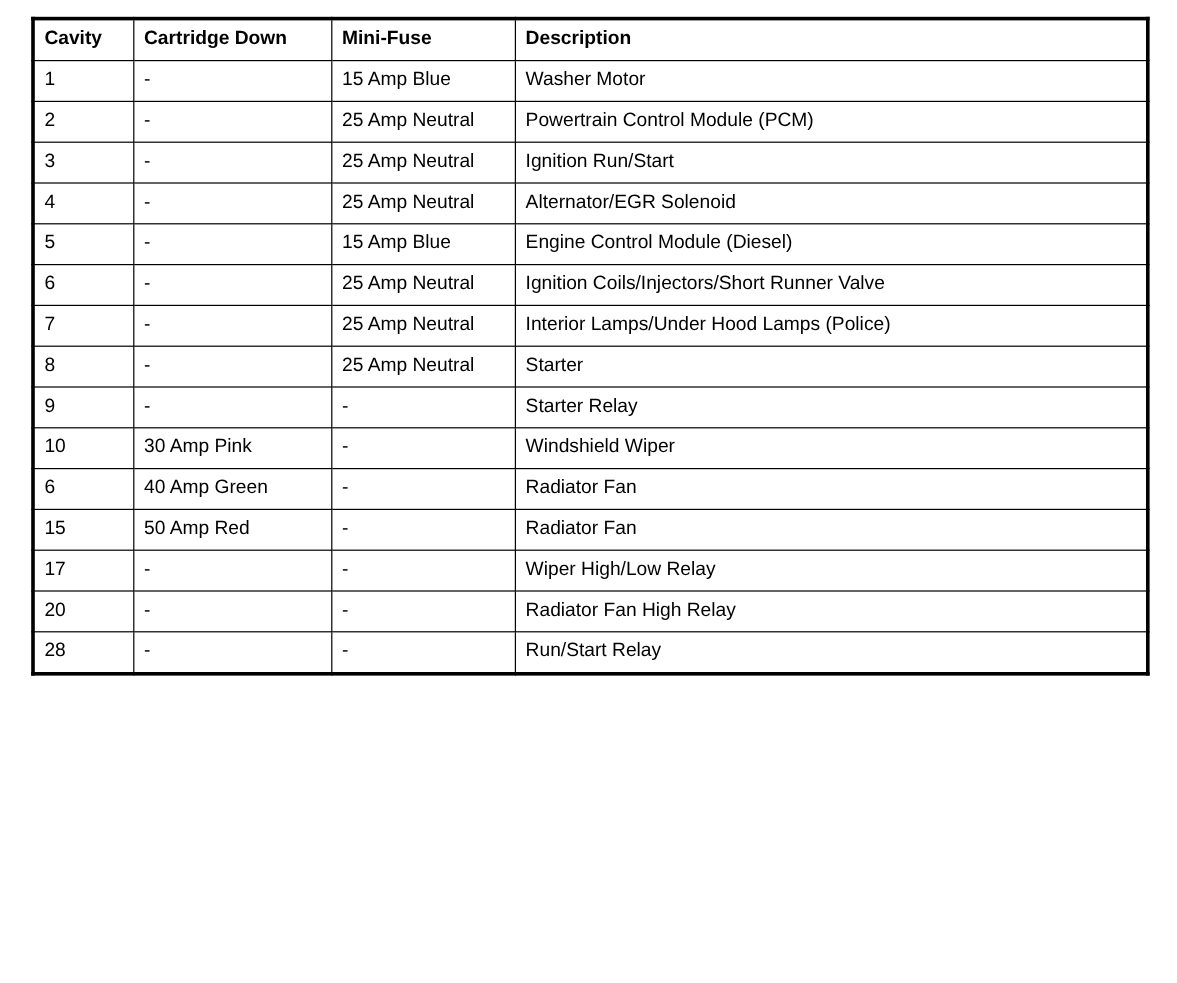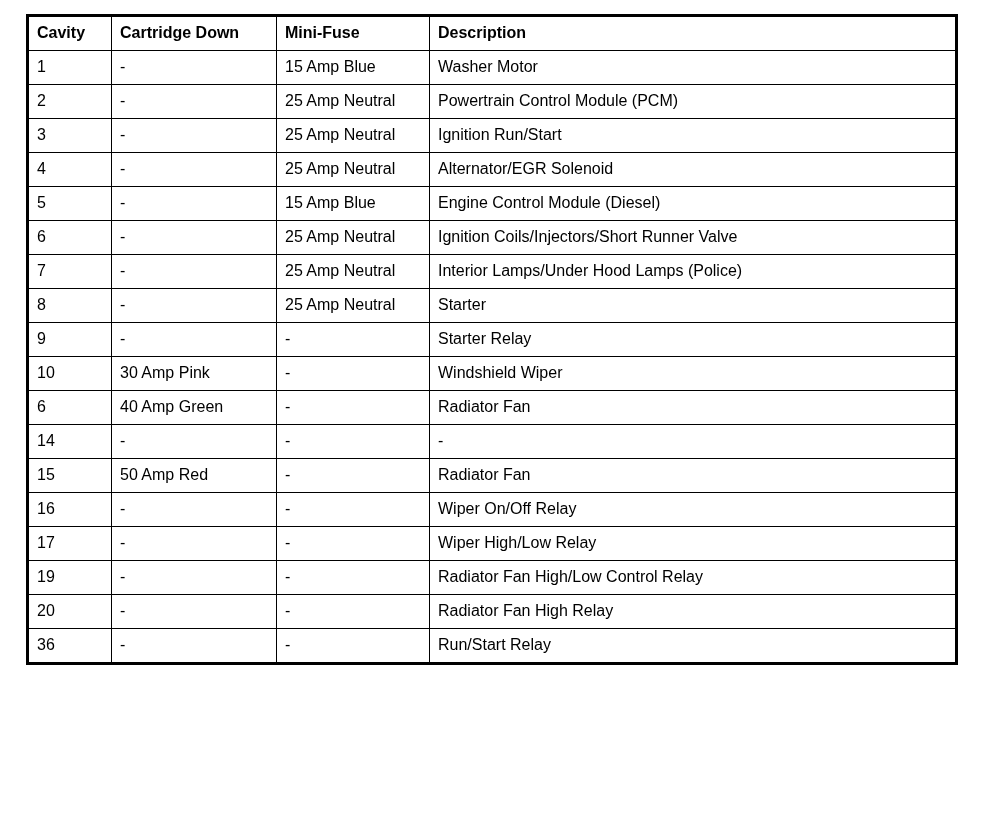--- a/index.html
+++ b/index.html
@@ -124,56 +124,38 @@
           <td>-</td>
           <td>Windshield Wiper</td>
         </tr>
         <tr>
           <td>6</td>
           <td>40 Amp Green</td>
           <td>-</td>
           <td>Radiator Fan</td>
         </tr>
         <tr>
-          <td>14</td>
-          <td>-</td>
-          <td>-</td>
-          <td>-</td>
-        </tr>
-        <tr>
           <td>15</td>
           <td>50 Amp Red</td>
           <td>-</td>
           <td>Radiator Fan</td>
-        </tr>
-        <tr>
-          <td>16</td>
-          <td>-</td>
-          <td>-</td>
-          <td>Wiper On/Off Relay</td>
         </tr>
         <tr>
           <td>17</td>
           <td>-</td>
           <td>-</td>
           <td>Wiper High/Low Relay</td>
         </tr>
         <tr>
-          <td>19</td>
-          <td>-</td>
-          <td>-</td>
-          <td>Radiator Fan High/Low Control Relay</td>
-        </tr>
-        <tr>
           <td>20</td>
           <td>-</td>
           <td>-</td>
           <td>Radiator Fan High Relay</td>
         </tr>
         <tr>
-          <td>36</td>
+          <td>28</td>
           <td>-</td>
           <td>-</td>
           <td>Run/Start Relay</td>
         </tr>
       </tbody>
   </table>
 </div>
 
 </body></html>

